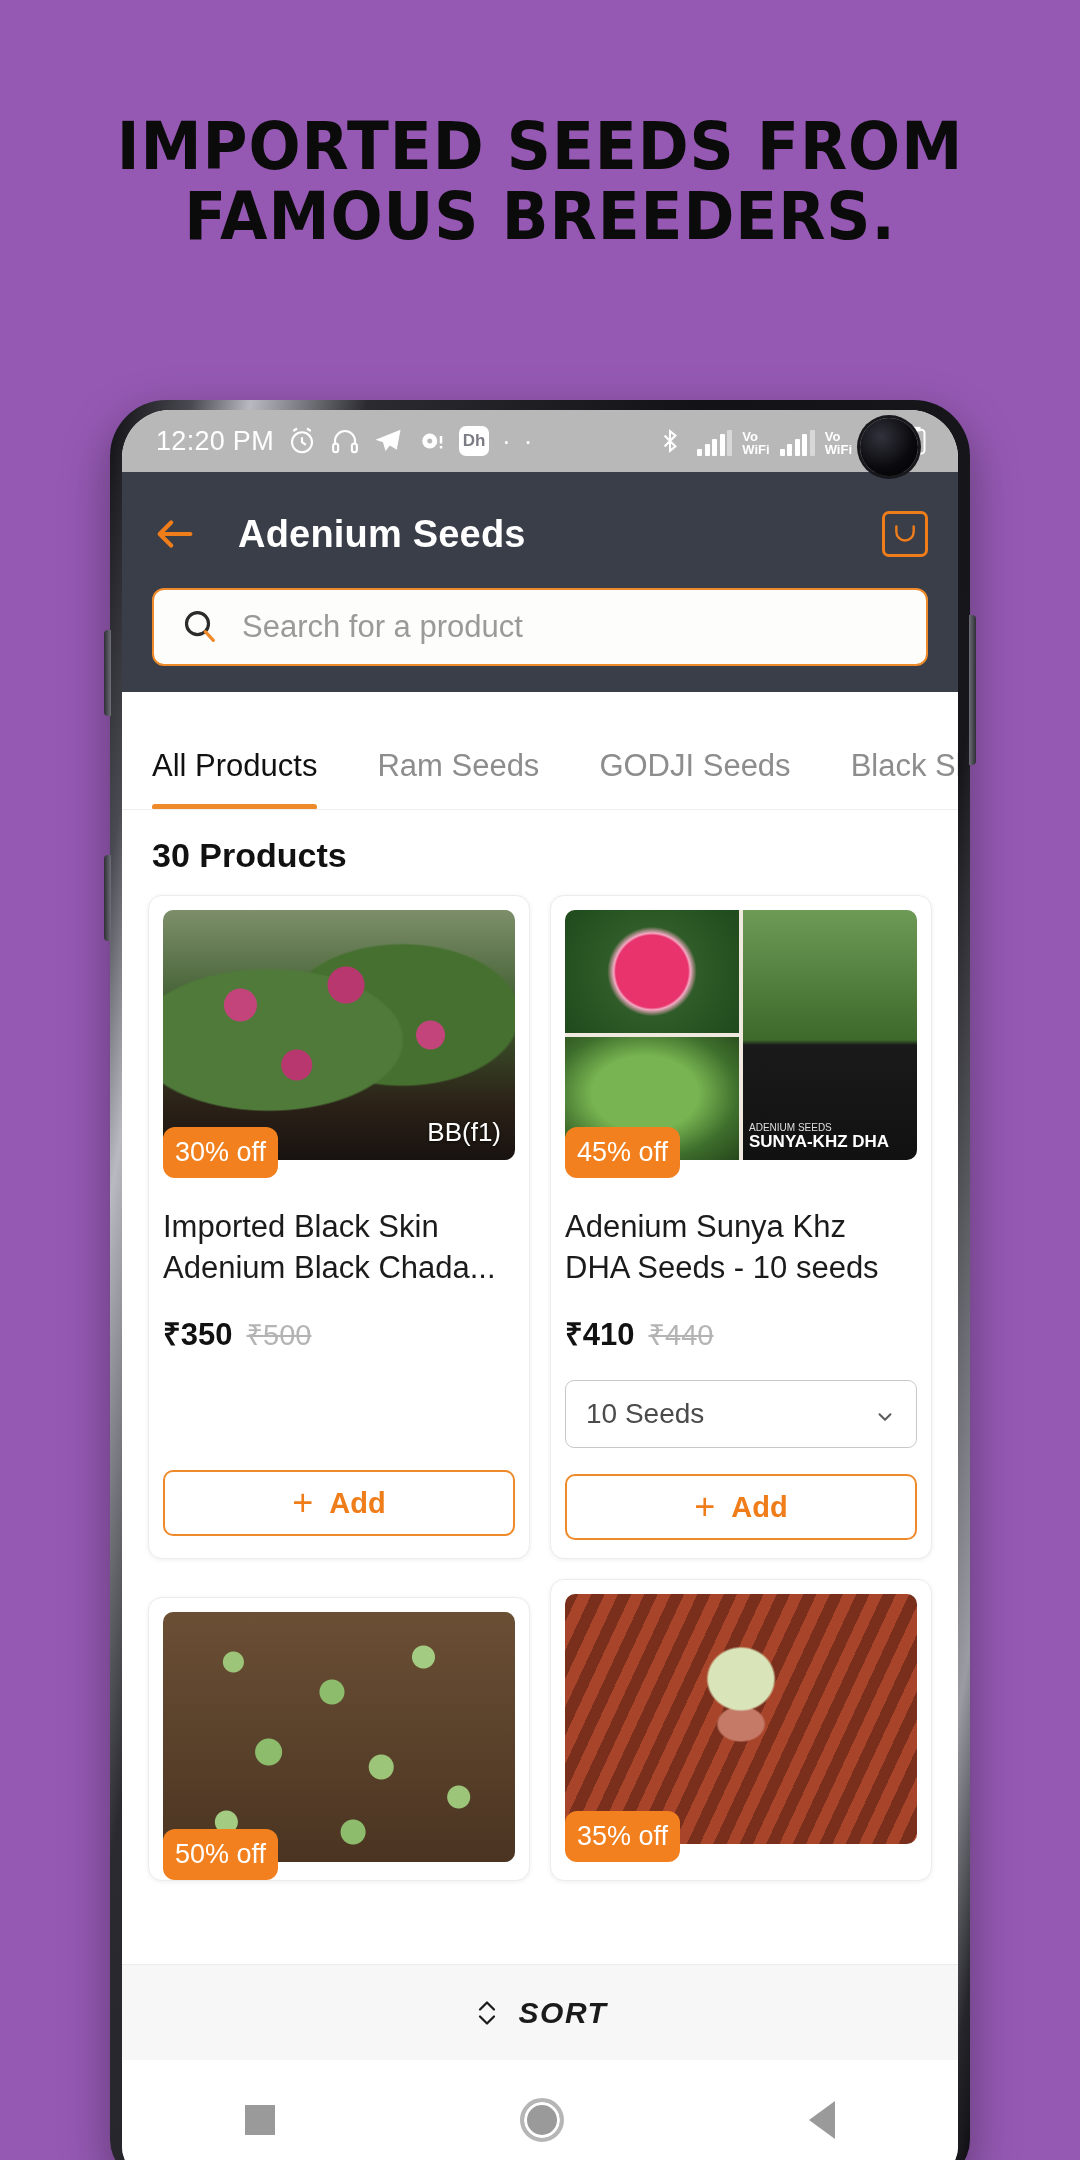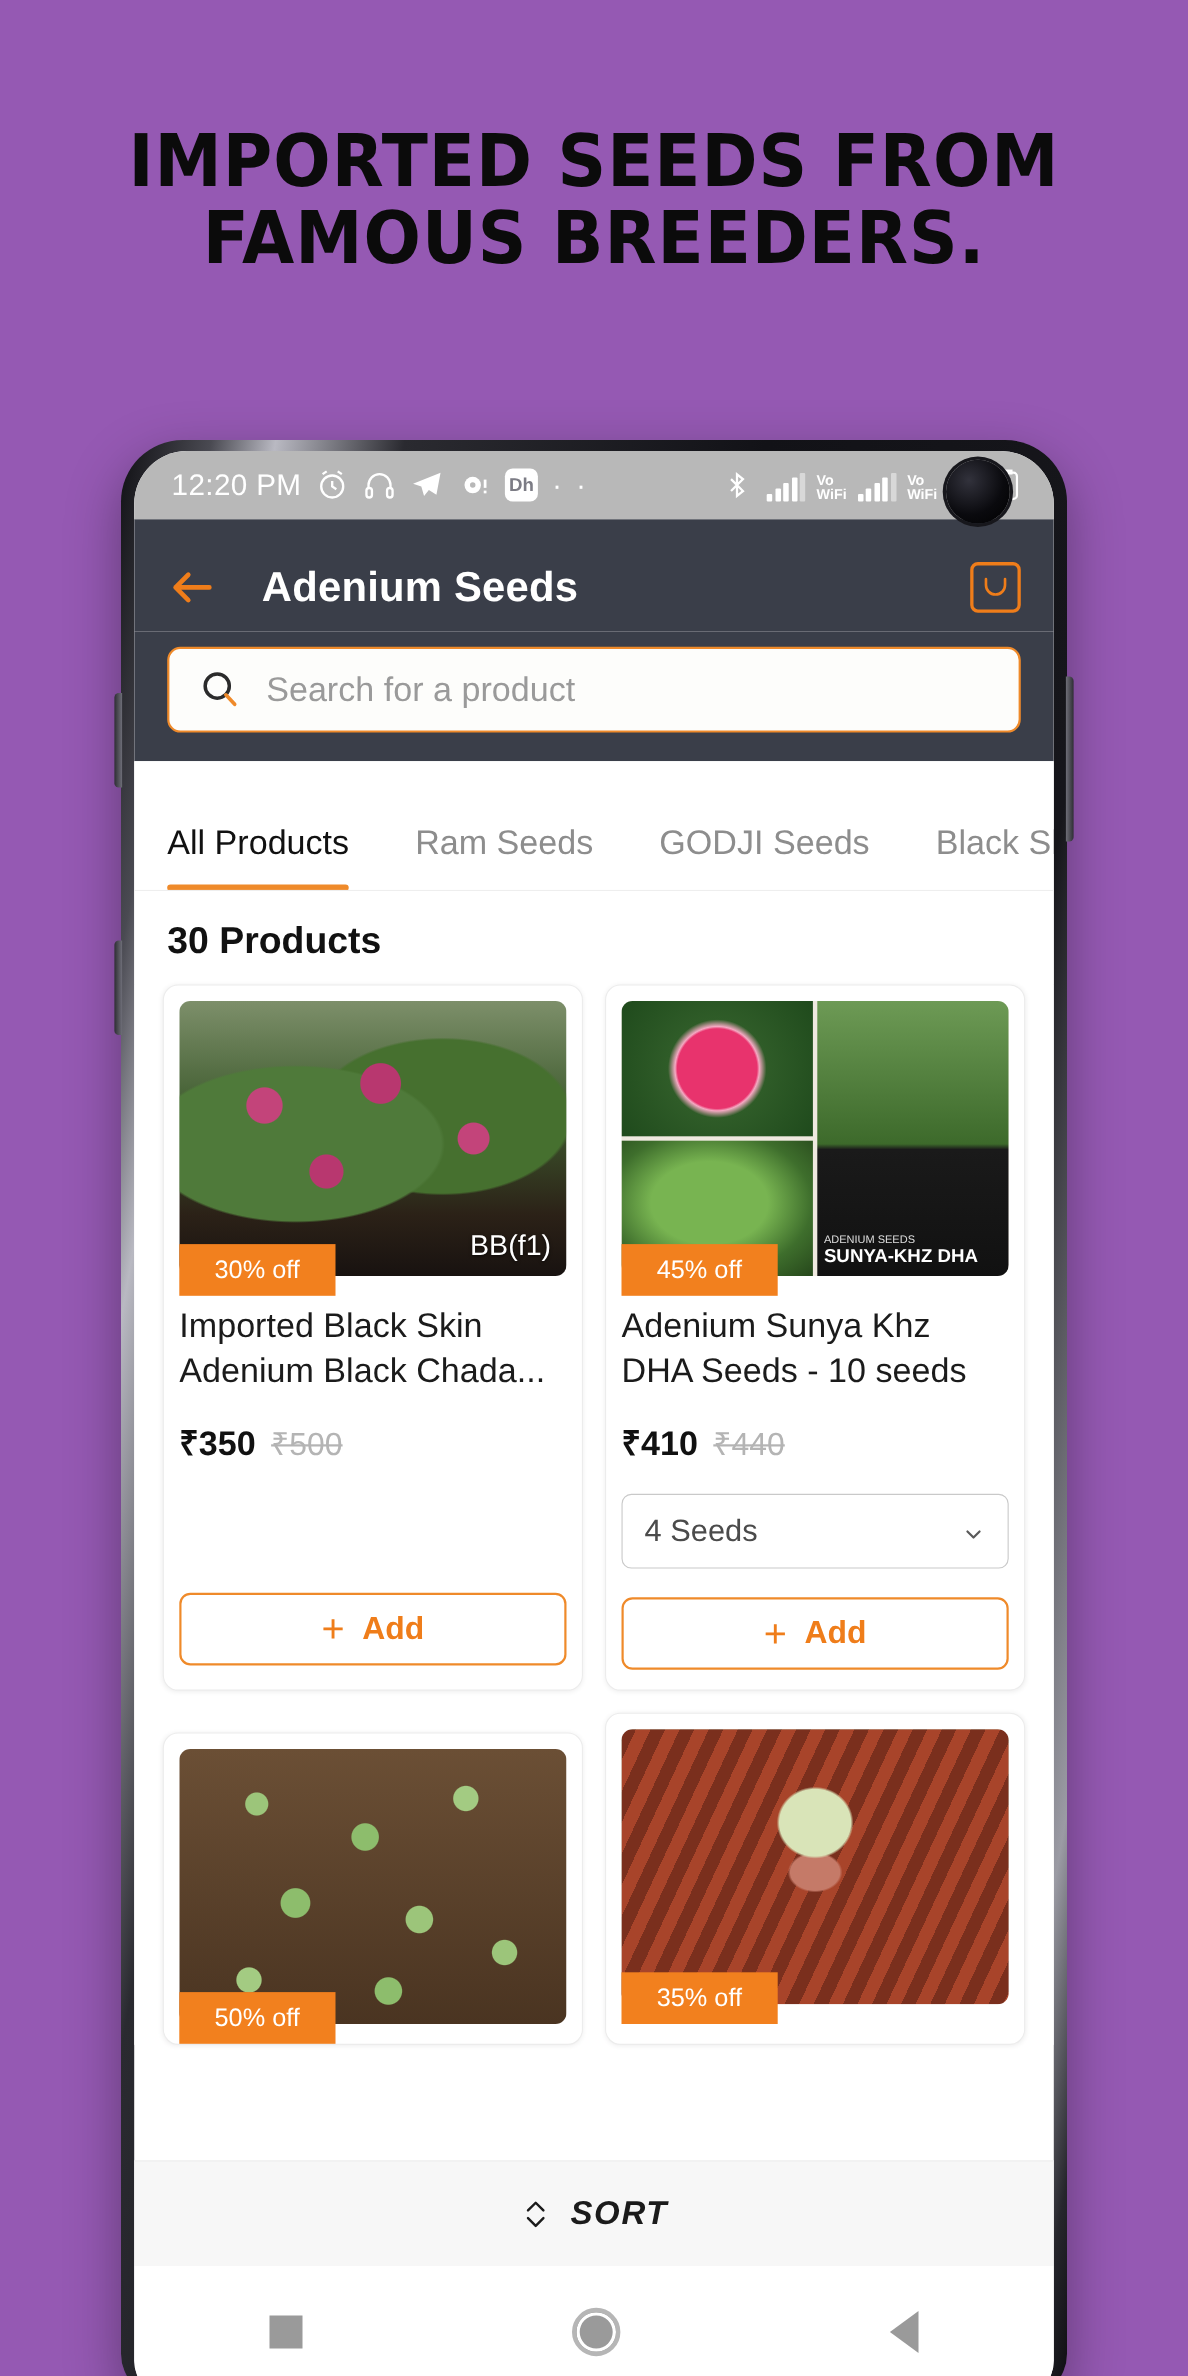--- a/index.html
+++ b/index.html
@@ -153,26 +153,26 @@
     padding:14px 14px 18px 14px;
     position:relative;
   }
   .thumb-wrap { position:relative; border-radius:10px; overflow:visible; }
   .thumb {
     height:250px; border-radius:10px; overflow:hidden; position:relative;
     background:#ddd;
   }
   .badge {
     position:absolute; left:0; bottom:-18px;
-    background:#f2801e; color:#fff; font-size:23px;
-    padding:10px 32px; border-radius:0; z-index:4;
+    background:#f2801e; color:#fff; font-size:27px;
+    padding:10px 12px; border-radius:12px; z-index:4;
     white-space:nowrap;
   }
   .p-title {
-    margin-top:24px; font-size:31px; color:#1b1b1b; line-height:1.33;
+    margin-top:46px; font-size:31px; color:#1b1b1b; line-height:1.33;
     height:84px; overflow:hidden;
   }
   .p-price { margin-top:22px; display:flex; align-items:baseline; gap:14px; }
   .p-now { font-size:31px; font-weight:bold; color:#111; }
   .p-was { font-size:29px; color:#b4b4b4; text-decoration:line-through; }
   .variant {
     margin-top:26px; height:68px; border:1.5px solid #c9c9c9; border-radius:9px;
     display:flex; align-items:center; justify-content:space-between;
     padding:0 20px; font-size:28px; color:#4b4b4b;
   }
@@ -427,21 +427,21 @@
             <div class="b3"></div>
           </div>
           <span class="badge">45% off</span>
         </div>
         <div class="p-title">Adenium Sunya Khz DHA Seeds - 10 seeds</div>
         <div class="p-price">
           <span class="p-now">₹410</span>
           <span class="p-was">₹440</span>
         </div>
         <div class="variant">
-          <span>4 Seeds</span>
+          <span>10 Seeds</span>
           <span class="chev">
             <svg width="22" height="22" viewBox="0 0 24 24" fill="none" stroke="#5a5a5a" stroke-width="2.2" stroke-linecap="round" stroke-linejoin="round">
                 <path d="M6 9l6 6 6-6"></path>
               </svg>
           </span>
         </div>
         <div class="add-btn">
           <span class="plus">+</span>
           <span>Add</span>
         </div>

